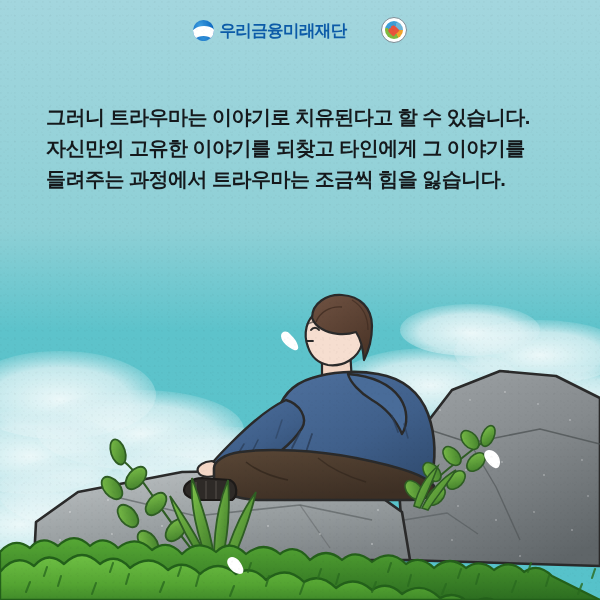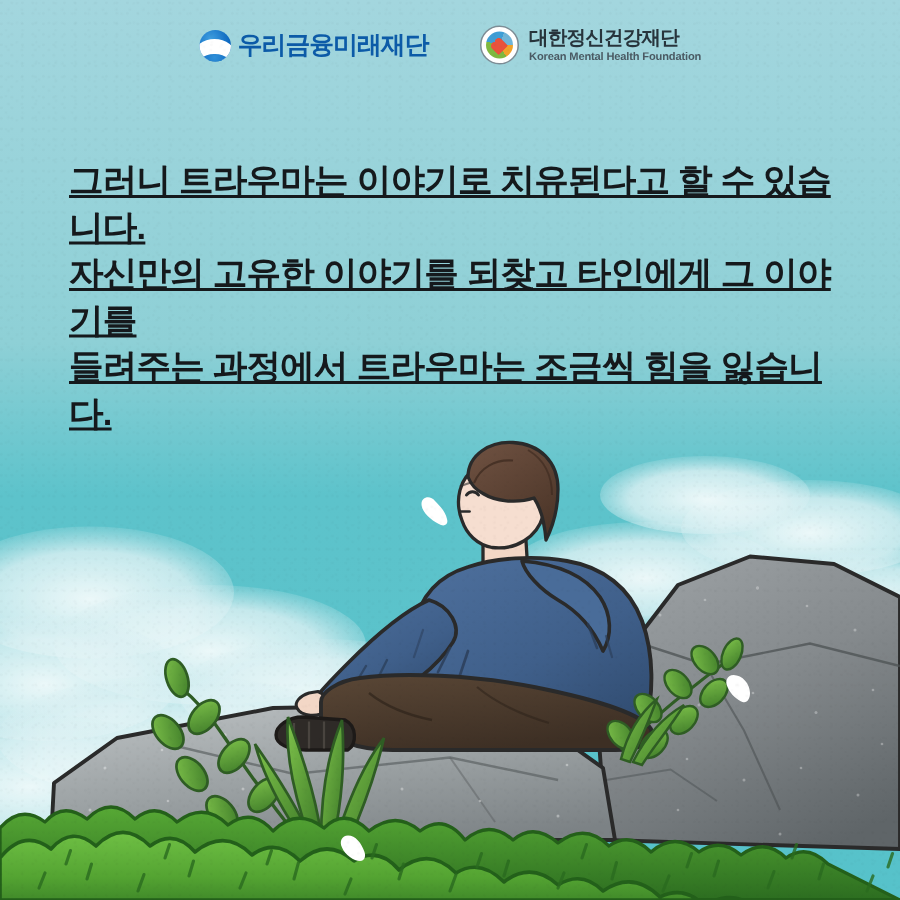--- a/index.html
+++ b/index.html
@@ -145,27 +145,26 @@
 
   
   #copy {
     position: absolute;
     left: 46px;
     top: 82px;
     width: 520px;
     z-index: 40;
   }
   .para {
-    font-size: 23px;
+    font-size: 20px;
     font-weight: 700;
     color: #15191c;
     letter-spacing: -0.5px;
     line-height: 31px;
     white-space: pre-line;
-    text-decoration: underline;
   }
   .para + .para { margin-top: 29px; }
 
   
   #scene {
     position: absolute;
     left: 0; top: 0;
     width: 600px; height: 600px;
     z-index: 20;
   }
@@ -457,24 +456,20 @@
 
     <div class="logo-group" id="logo-woori">
       <span class="woori-mark"></span>
       <span class="woori-text">우리금융미래재단</span>
     </div>
 
     <div class="logo-group" id="logo-kmhf">
       <span class="kmhf-mark">
         <span class="kmhf-mark-inner"></span>
       </span>
-      <span class="kmhf-texts">
-        <span class="kmhf-ko">대한정신건강재단</span>
-        <span class="kmhf-en">Korean Mental Health Foundation</span>
-      </span>
     </div>
   </div>
 
   <div id="copy">
     <p class="para">그러니 트라우마는 이야기로 치유된다고 할 수 있습니다.
 자신만의 고유한 이야기를 되찾고 타인에게 그 이야기를
 들려주는 과정에서 트라우마는 조금씩 힘을 잃습니다.</p>
   </div>
 
   <div id="noise"></div>

